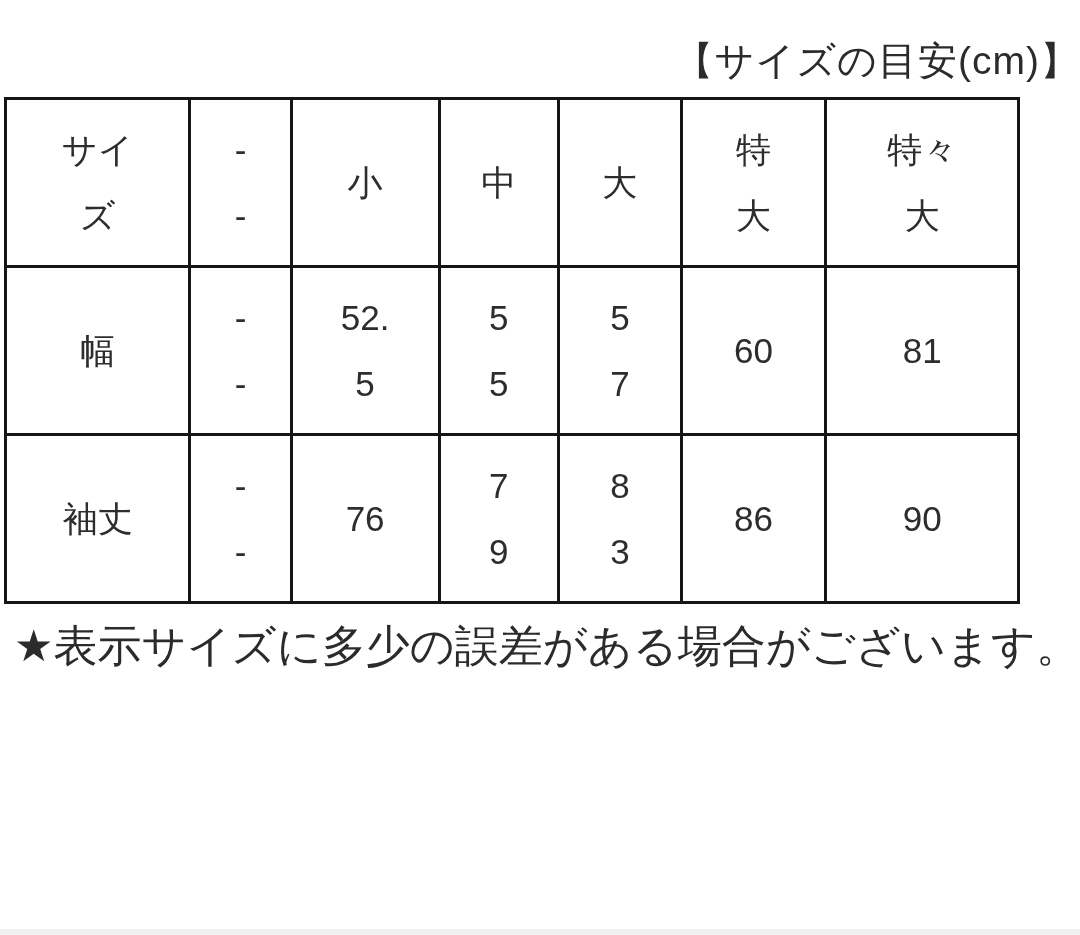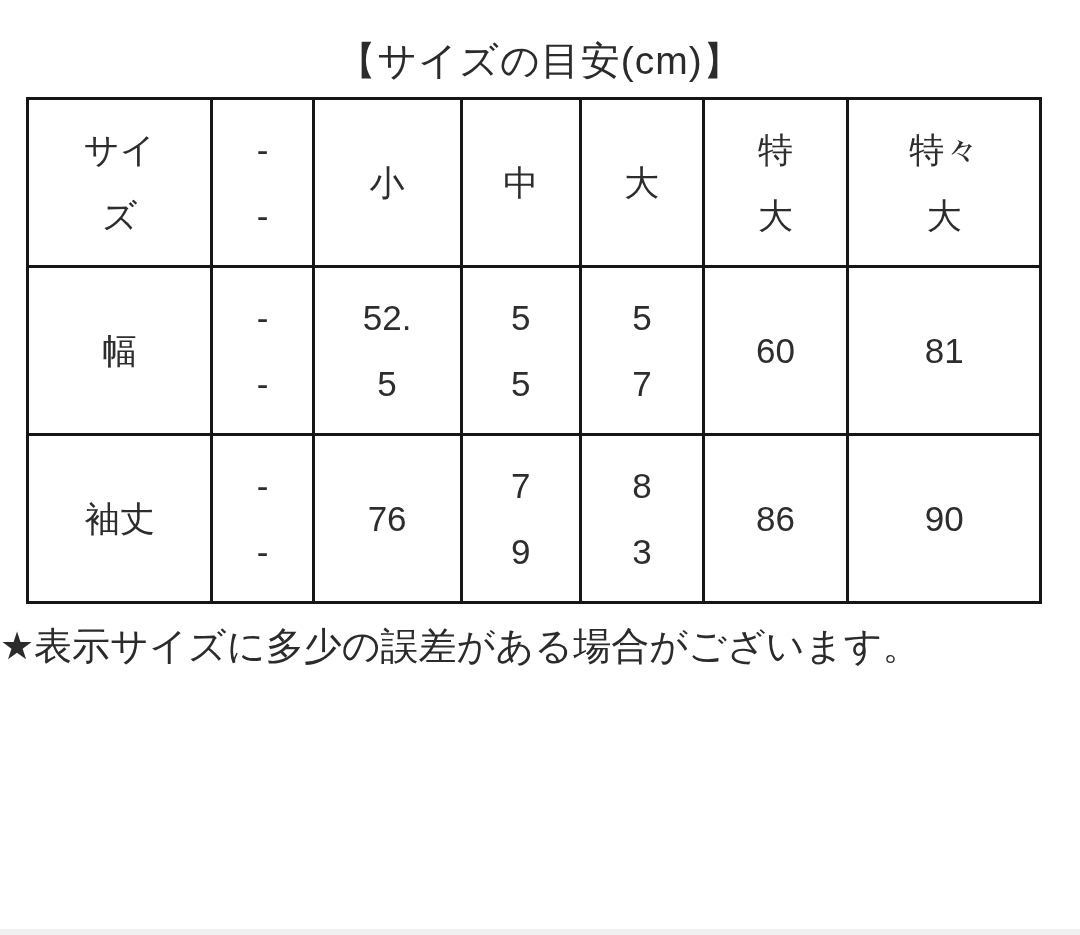--- a/index.html
+++ b/index.html
@@ -7,31 +7,31 @@
     position: relative;
     width: 1080px;
     height: 935px;
     background: #ffffff;
     overflow: hidden;
     font-family: "Liberation Sans", "DejaVu Sans", sans-serif;
     color: #2d2d2d;
   }
   .title {
     padding-top: 34px;
-    text-align: center;
+    text-align: right;
     font-size: 39px;
     font-weight: 400;
     letter-spacing: 1px;
     color: #2b2b2b;
   }
   table.size-chart {
     border-collapse: collapse;
     table-layout: fixed;
     width: 1016px;
-    margin: 9px 0 0 26px;
+    margin: 9px 0 0 4px;
   }
   table.size-chart td {
     border: 3px solid #161616;
     text-align: center;
     vertical-align: middle;
     font-size: 35px;
     line-height: 66px;
     padding: 0;
     white-space: pre-line;
     color: #2d2d2d;
@@ -40,22 +40,22 @@
   table.size-chart tr { height: 168px; }
   col.c1 { width: 18.2%; }
   col.c2 { width: 10.0%; }
   col.c3 { width: 14.6%; }
   col.c4 { width: 11.8%; }
   col.c5 { width: 12.1%; }
   col.c6 { width: 14.3%; }
   col.c7 { width: 19.0%; }
   .footer {
     margin-top: 10px;
-    text-align: left;
-    font-size: 38px;
+    text-align: right;
+    font-size: 44px;
     line-height: 64px;
     color: #2b2b2b;
   }
   .footer-line { white-space: pre-line; }
   .bottom-strip {
     position: absolute;
     left: 0;
     bottom: 0;
     width: 100%;
     height: 6px;

